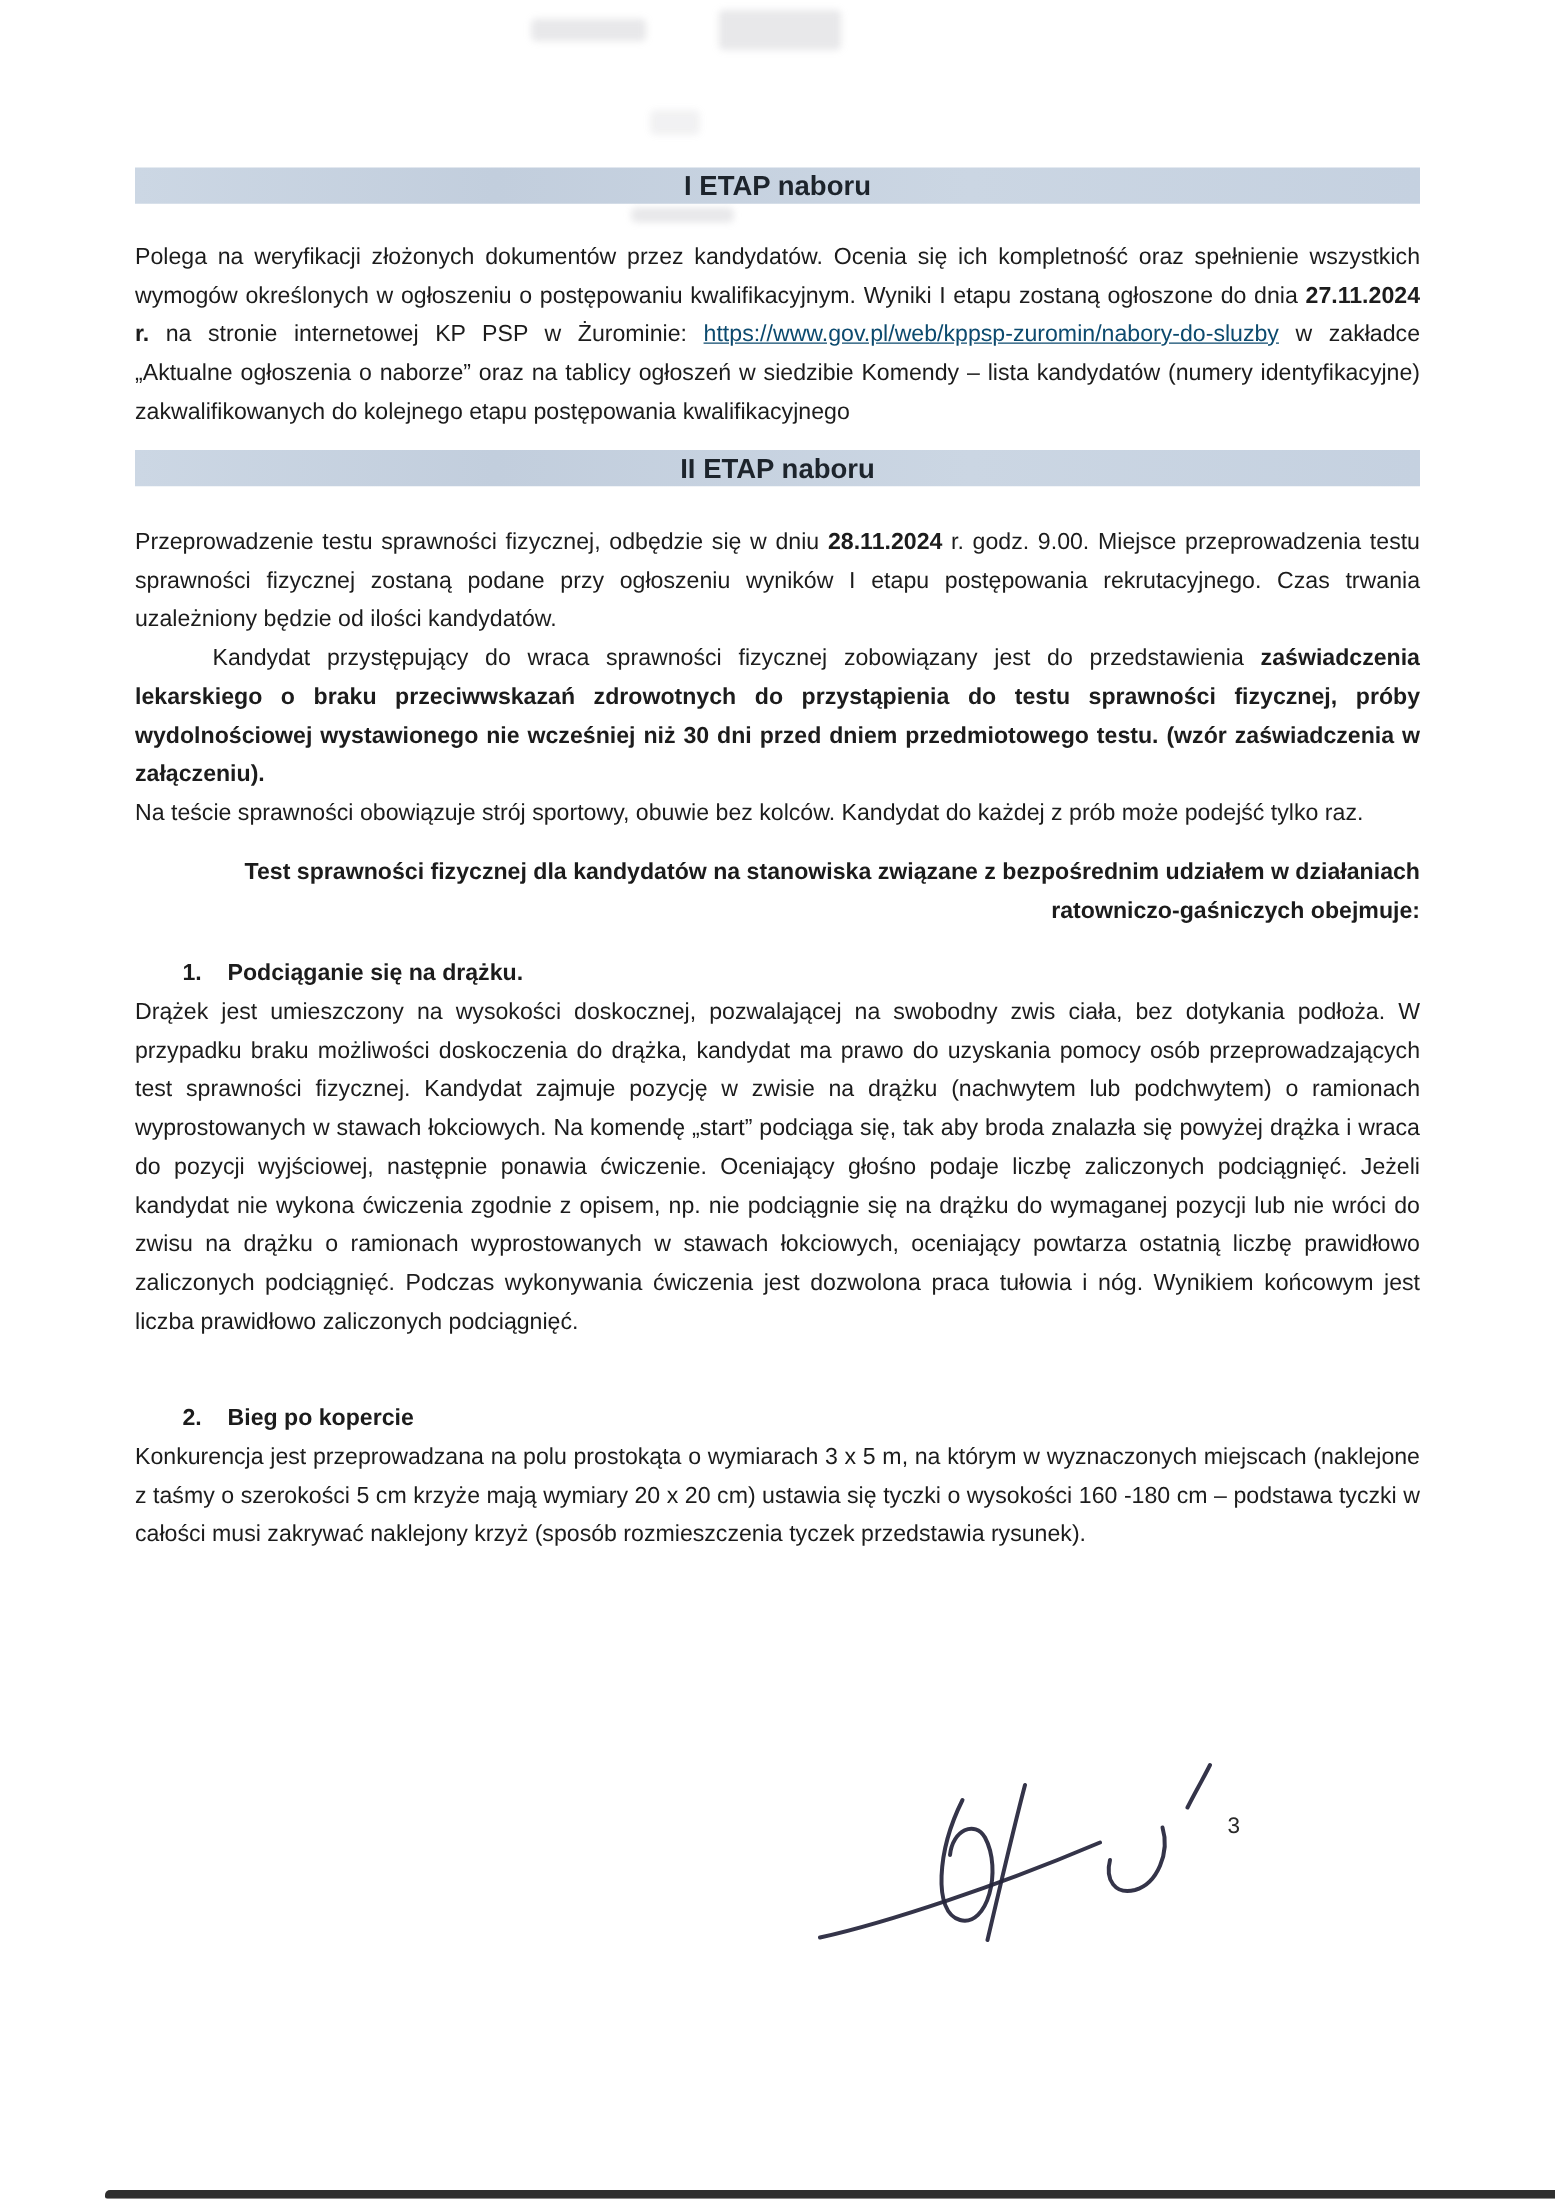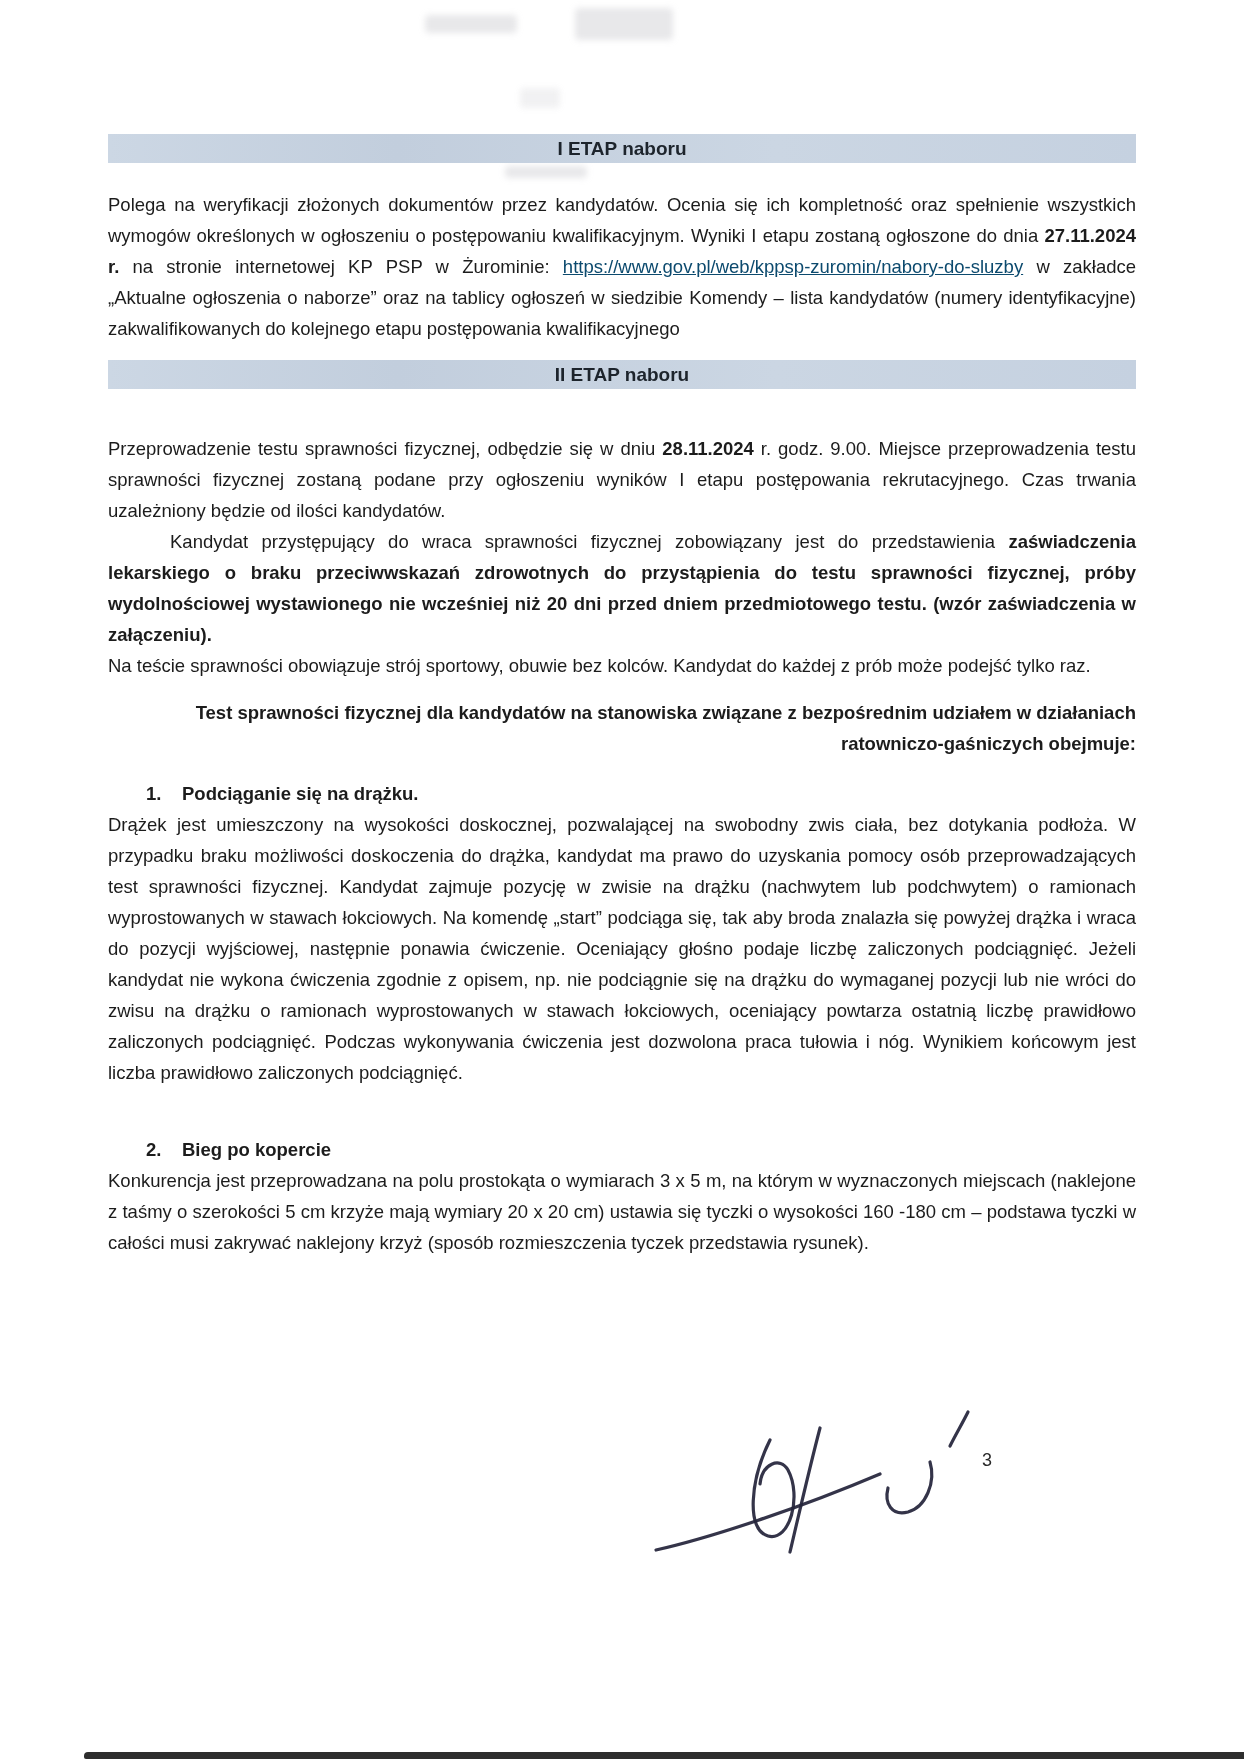--- a/index.html
+++ b/index.html
@@ -19,28 +19,28 @@
     width: 1028px;
     font-size: 18.5px;
     line-height: 31px;
   }
   .section-bar {
     height: 29px;
     display: flex;
     align-items: center;
     justify-content: center;
     font-weight: 700;
-    font-size: 19px;
+    font-size: 22px;
     color: #1d242c;
     background: linear-gradient(90deg, #ccd7e4, #c2cedd 28%, #cbd6e3 65%, #c5d1e0);
   }
   .bar2 { margin-top: 16px; }
   .p { text-align: justify; margin: 0; }
   .p1 { margin-top: 26px; }
-  .block2 { margin-top: 44px; }
+  .block2 { margin-top: 28px; }
   .indent { text-indent: 62px; }
   .bold { font-weight: 700; }
   .doc-link { color: #0c4a6e; text-decoration: underline; cursor: pointer; }
   .center-heading {
     margin-top: 16px;
     text-align: right;
     font-weight: 700;
   }
   .item-heading {
     margin-top: 16px;
@@ -106,21 +106,21 @@
   </div>
 
   <p class="p p1"><span>Polega na weryfikacji złożonych dokumentów przez kandydatów. Ocenia się ich kompletność oraz spełnienie wszystkich wymogów określonych w ogłoszeniu o postępowaniu kwalifikacyjnym. Wyniki I etapu zostaną ogłoszone do dnia </span><span class="bold">27.11.2024 r.</span><span> na stronie internetowej KP PSP w Żurominie: </span><a class="doc-link" href="#">https://www.gov.pl/web/kppsp-zuromin/nabory-do-sluzby</a><span> w zakładce „Aktualne ogłoszenia o naborze” oraz na tablicy ogłoszeń w siedzibie Komendy – lista kandydatów (numery identyfikacyjne) zakwalifikowanych do kolejnego etapu postępowania kwalifikacyjnego</span></p>
 
   <div class="section-bar bar2">
     <span>II ETAP naboru</span>
   </div>
 
   <p class="p block2"><span>Przeprowadzenie testu sprawności fizycznej, odbędzie się w dniu </span><span class="bold">28.11.2024</span><span> r. godz. 9.00. Miejsce przeprowadzenia testu sprawności fizycznej zostaną podane przy ogłoszeniu wyników I etapu postępowania rekrutacyjnego. Czas trwania uzależniony będzie od ilości kandydatów.</span></p>
 
-  <p class="p indent"><span>Kandydat przystępujący do wraca sprawności fizycznej zobowiązany jest do przedstawienia </span><span class="bold">zaświadczenia lekarskiego o braku przeciwwskazań zdrowotnych do przystąpienia do testu sprawności fizycznej, próby wydolnościowej wystawionego nie wcześniej niż 20 dni przed dniem przedmiotowego testu. (wzór zaświadczenia w załączeniu).</span></p>
+  <p class="p indent"><span>Kandydat przystępujący do wraca sprawności fizycznej zobowiązany jest do przedstawienia </span><span class="bold">zaświadczenia lekarskiego o braku przeciwwskazań zdrowotnych do przystąpienia do testu sprawności fizycznej, próby wydolnościowej wystawionego nie wcześniej niż 30 dni przed dniem przedmiotowego testu. (wzór zaświadczenia w załączeniu).</span></p>
 
   <p class="p">Na teście sprawności obowiązuje strój sportowy, obuwie bez kolców. Kandydat do każdej z prób może podejść tylko raz.</p>
 
   <p class="center-heading">Test sprawności fizycznej dla kandydatów na stanowiska związane z bezpośrednim udziałem w działaniach ratowniczo-gaśniczych obejmuje:</p>
 
   <div class="item-heading">
     <span class="num">1.</span>
     <span>Podciąganie się na drążku.</span>
   </div>
   <p class="p">Drążek jest umieszczony na wysokości doskocznej, pozwalającej na swobodny zwis ciała, bez dotykania podłoża. W przypadku braku możliwości doskoczenia do drążka, kandydat ma prawo do uzyskania pomocy osób przeprowadzających test sprawności fizycznej. Kandydat zajmuje pozycję w zwisie na drążku (nachwytem lub podchwytem) o ramionach wyprostowanych w stawach łokciowych. Na komendę „start” podciąga się, tak aby broda znalazła się powyżej drążka i wraca do pozycji wyjściowej, następnie ponawia ćwiczenie. Oceniający głośno podaje liczbę zaliczonych podciągnięć. Jeżeli kandydat nie wykona ćwiczenia zgodnie z opisem, np. nie podciągnie się na drążku do wymaganej pozycji lub nie wróci do zwisu na drążku o ramionach wyprostowanych w stawach łokciowych, oceniający powtarza ostatnią liczbę prawidłowo zaliczonych podciągnięć. Podczas wykonywania ćwiczenia jest dozwolona praca tułowia i nóg. Wynikiem końcowym jest liczba prawidłowo zaliczonych podciągnięć.</p>

